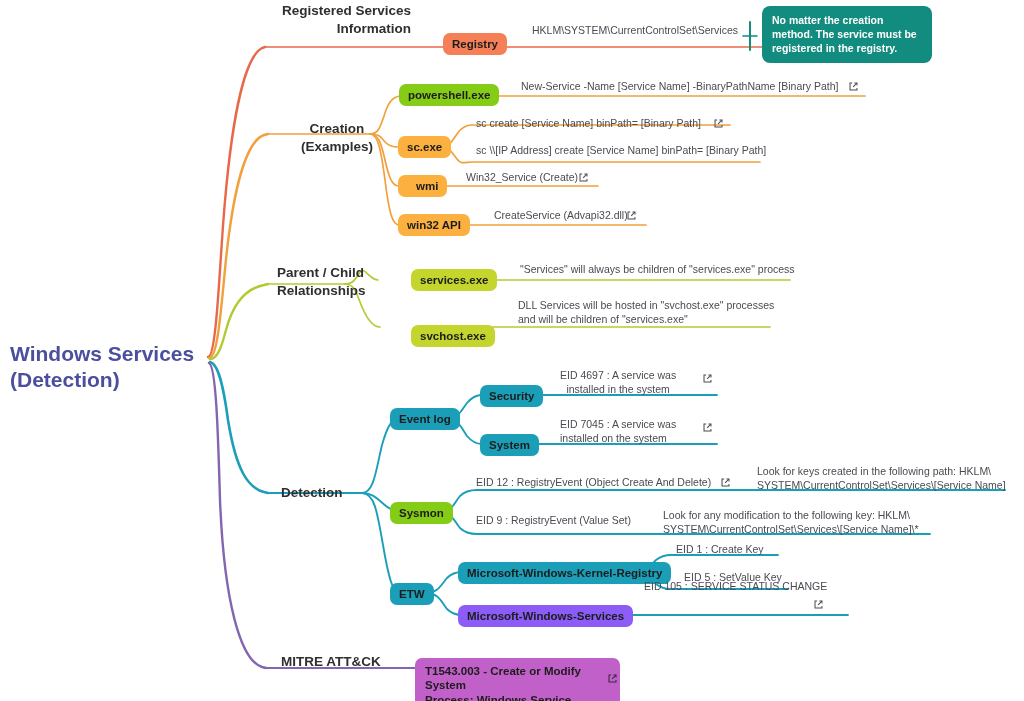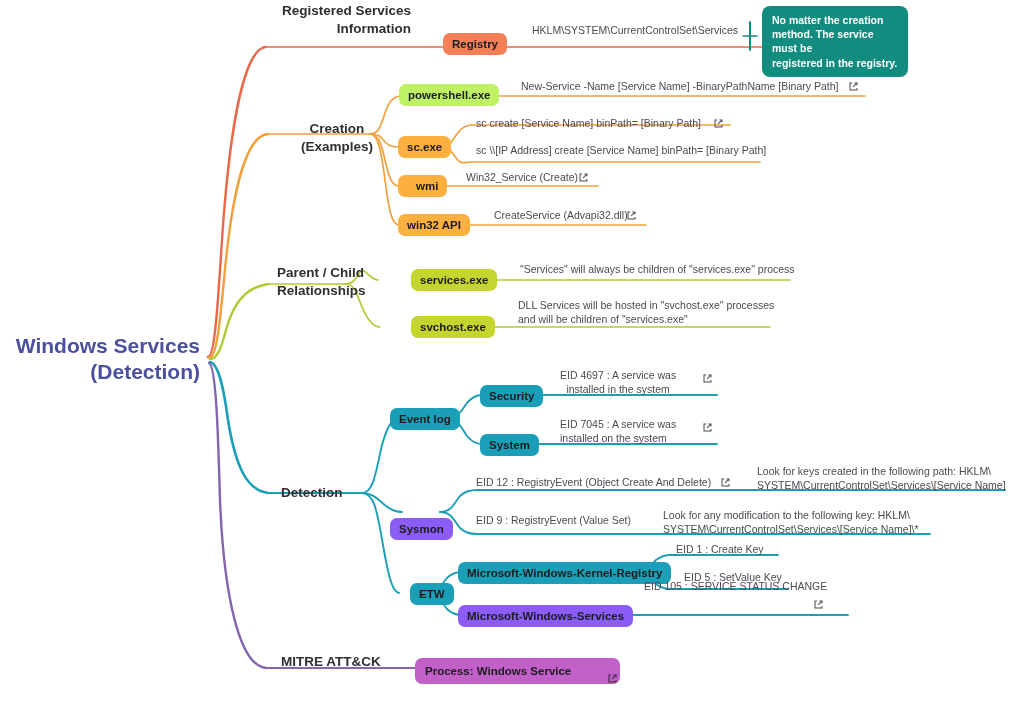--- a/index.html
+++ b/index.html
@@ -39,23 +39,24 @@
     align-items: center;
     padding: 4px 9px;
     color: #1c1c1c;
     white-space: nowrap;
   }
   .root-title {
     position: absolute;
     font-size: 21px;
     font-weight: bold;
     color: #4b4f9e;
-    text-align: right;
+    text-align: left;
     line-height: 1.25;
     white-space: nowrap;
+    margin-top: 8px;
   }
   .branch-label {
     position: absolute;
     font-size: 13.5px;
     font-weight: bold;
     color: #2f2f2f;
     line-height: 1.3;
     white-space: nowrap;
   }
   .leaf-text {
@@ -158,32 +159,32 @@
   </div>
 
   <div class="node" style="left:443px; top:33px; background:#f57f56;">
     <span>Registry</span>
   </div>
 
   <div class="leaf-text" style="left:532px; top:23px;">
     <span>HKLM\SYSTEM\CurrentControlSet\Services</span>
   </div>
 
-  <div class="callout" style="left:762px; top:6px; width:146px; background:#128c7e;">
+  <div class="callout" style="left:762px; top:6px; width:170px; background:#128c7e;">
     <div>No matter the creation</div>
     <div>method. The service must be</div>
     <div>registered in the registry.</div>
   </div>
 
   <div class="branch-label" style="left:283px; top:120px; text-align:center; width:108px;">
     <div>Creation</div>
     <div>(Examples)</div>
   </div>
 
-  <div class="node" style="left:399px; top:84px; background:#bef264;">
+  <div class="node" style="left:399px; top:84px; background:#84cc16;">
     <span>powershell.exe</span>
   </div>
   <div class="node" style="left:398px; top:136px; background:#fbb040;">
     <span>sc.exe</span>
   </div>
   <div class="node" style="left:398px; top:175px; background:#fbb040;padding-left:18px;">
     <span>wmi</span>
   </div>
   <div class="node" style="left:398px; top:214px; background:#fbb040;">
     <span>win32 API</span>
@@ -238,21 +239,21 @@
   </span>
 
   <div class="branch-label" style="left:277px; top:264px; width:112px;">
     <div>Parent / Child</div>
     <div>Relationships</div>
   </div>
 
   <div class="node" style="left:411px; top:269px; background:#c4d62e;">
     <span>services.exe</span>
   </div>
-  <div class="node" style="left:411px; top:316px; background:#c4d62e;">
+  <div class="node" style="left:411px; top:325px; background:#c4d62e;">
     <span>svchost.exe</span>
   </div>
 
   <div class="leaf-text" style="left:520px; top:262px;">
     <span>"Services" will always be children of "services.exe" process</span>
   </div>
 
   <div class="leaf-text" style="left:518px; top:298px;">
     <div>DLL Services will be hosted in "svchost.exe" processes</div>
     <div>and will be children of "services.exe"</div>
@@ -264,24 +265,24 @@
 
   <div class="node" style="left:390px; top:408px; background:#1b9fb8;">
     <span>Event log</span>
   </div>
   <div class="node" style="left:480px; top:385px; background:#1b9fb8;">
     <span>Security</span>
   </div>
   <div class="node" style="left:480px; top:434px; background:#1b9fb8;">
     <span>System</span>
   </div>
-  <div class="node" style="left:390px; top:502px; background:#8b5cf6;margin-top:16px;">
+  <div class="node" style="left:390px; top:502px; background:#84cc16;">
     <span>Sysmon</span>
   </div>
-  <div class="node" style="left:390px; top:583px; background:#1b9fb8;margin-left:20px;">
+  <div class="node" style="left:390px; top:583px; background:#1b9fb8;">
     <span>ETW</span>
   </div>
   <div class="node" style="left:458px; top:562px; background:#1b9fb8;">
     <span>Microsoft-Windows-Kernel-Registry</span>
   </div>
   <div class="node" style="left:458px; top:605px; background:#8b5cf6;">
     <span>Microsoft-Windows-Services</span>
   </div>
 
   <div class="leaf-text" style="left:560px; top:368px;text-align:center;">
@@ -348,20 +349,21 @@
         <path d="M7 2.2h2.8V5"></path>
         <path d="M9.6 2.4L5.6 6.4"></path>
     </svg>
   </span>
 
   <div class="branch-label" style="left:281px; top:653px;">
     <div>MITRE ATT&amp;CK</div>
   </div>
 
   <div class="node" style="left:415px; top:658px; width:205px; background:#c060c8; white-space:normal; align-items:flex-start; flex-direction:column; justify-content:center; padding:6px 10px;">
+    <div>T1543.003 - Create or Modify System</div>
     <div>Process: Windows Service</div>
   </div>
   <span class="ext-icon" style="left:607px; top:673px;">
     <svg viewBox="0 0 12 12" width="11" height="11" fill="none" stroke="#3a2a40" stroke-width="1.2">
       <path d="M4.5 2.2H2.2v7.6h7.6V7.5"></path>
         <path d="M7 2.2h2.8V5"></path>
         <path d="M9.6 2.4L5.6 6.4"></path>
     </svg>
   </span>
 

